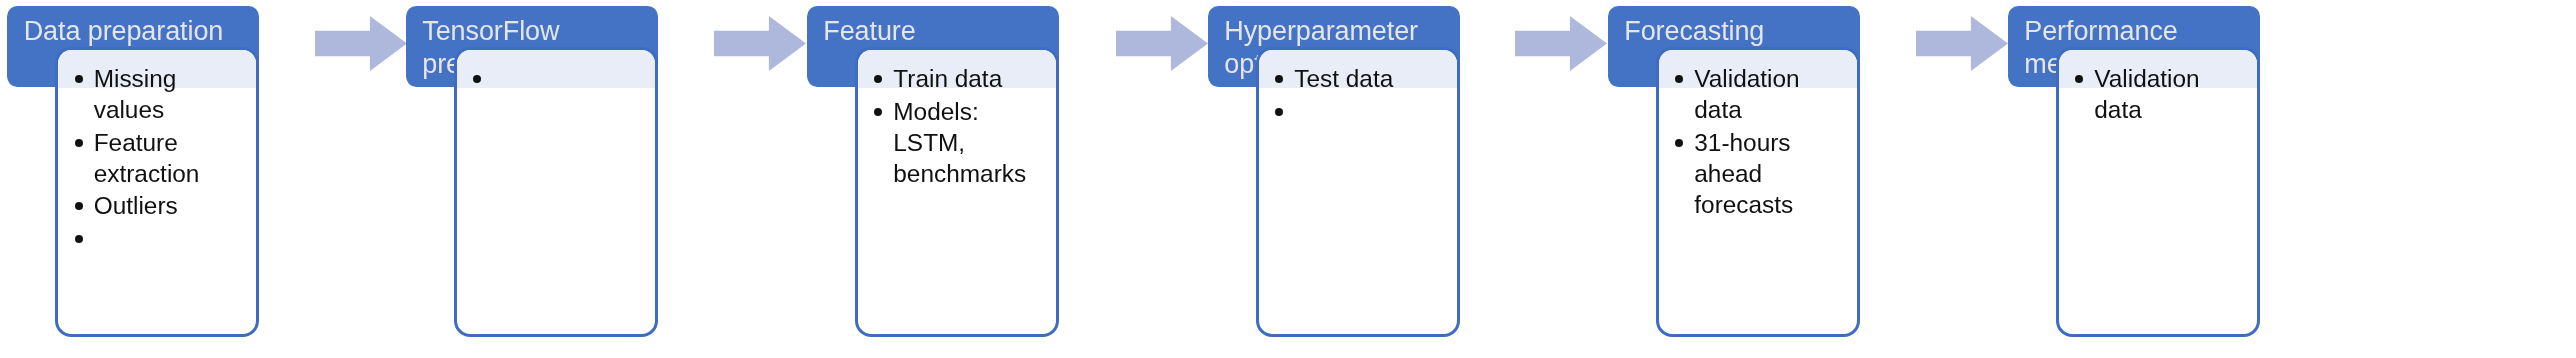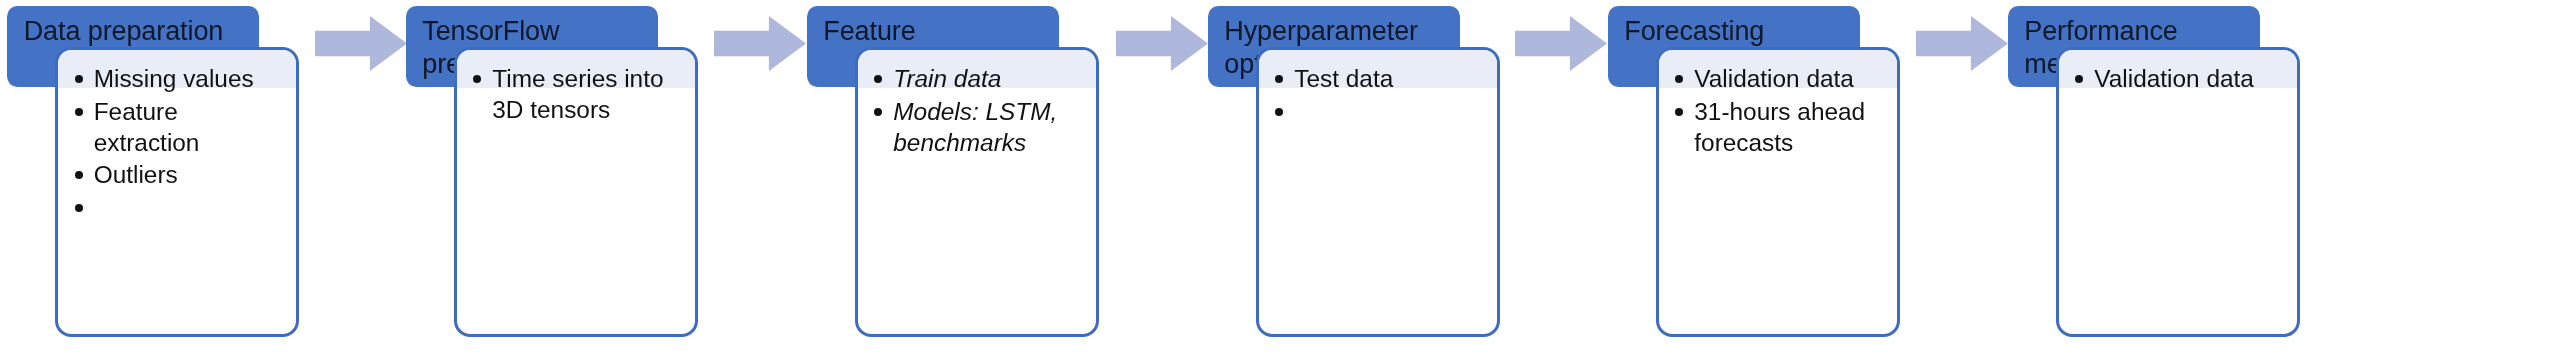--- a/index.html
+++ b/index.html
@@ -35,34 +35,34 @@
     top: 6px;
     width: 252px;
     height: 81px;
     background: #4472C4;
     border-radius: 10.4px;
     box-sizing: border-box;
     padding: 9px 12px 0 16.3px;
     z-index: 3;
   }
   .stage-title {
-    color: #0f172a;
+    color: #e5e5e5;
     font-size: 27px;
     line-height: 33px;
     font-weight: 400;
     letter-spacing: -0.1px;
     white-space: pre-line;
   }
 
   
   .stage-card {
     position: absolute;
     left: 48px;
     top: 47px;
-    width: 244px;
+    width: 204px;
     height: 290px;
     background: #ffffff;
     border: 3px solid #3E6CC0;
     border-radius: 16.3px;
     box-sizing: border-box;
     z-index: 4;
     overflow: hidden;
   }
   
   .card-tint {
@@ -134,34 +134,34 @@
         <path d="M0,20 L74,20 L74,0 L124,37 L74,74 L74,54 L0,54 Z" fill="#AEB8DC"></path>
       </svg>
     </div>
     <div class="stage" style="left: 406px;">
       <div class="stage-header" style="background: rgb(68, 114, 196);">
         <div class="stage-title">TensorFlow preparation</div>
       </div>
       <div class="stage-card" style="border-color: rgb(62, 108, 192);">
         <div class="card-tint" style="background: rgb(233, 237, 247);"></div>
         <ul class="bullet-list">
-          <li class="bullet-item"><span class="dot" style="background: rgb(17, 17, 17);"></span><span>Time series into 3D tensors</span></li>
+          <li class="bullet-item"><span class="dot" style="background: rgb(17, 17, 17);"></span></li>
         </ul>
       </div>
     </div>
     <div class="arrow" style="left: 714px;">
       <svg viewBox="0 0 124 74" preserveAspectRatio="none">
         <path d="M0,20 L74,20 L74,0 L124,37 L74,74 L74,54 L0,54 Z" fill="#AEB8DC"></path>
       </svg>
     </div>
     <div class="stage" style="left: 807px;">
       <div class="stage-header" style="background: rgb(68, 114, 196);">
         <div class="stage-title">Feature</div>
       </div>
-      <div class="stage-card" style="border-color: rgb(62, 108, 192); font-style: italic;">
+      <div class="stage-card" style="border-color: rgb(62, 108, 192);">
         <div class="card-tint" style="background: rgb(233, 237, 247);"></div>
         <ul class="bullet-list">
           <li class="bullet-item"><span class="dot" style="background: rgb(17, 17, 17);"></span><span>Train data</span></li>
           <li class="bullet-item"><span class="dot" style="background: rgb(17, 17, 17);"></span><span>Models: LSTM, benchmarks</span></li>
         </ul>
       </div>
     </div>
     <div class="arrow" style="left: 1116px;">
       <svg viewBox="0 0 124 74" preserveAspectRatio="none">
         <path d="M0,20 L74,20 L74,0 L124,37 L74,74 L74,54 L0,54 Z" fill="#AEB8DC"></path>

